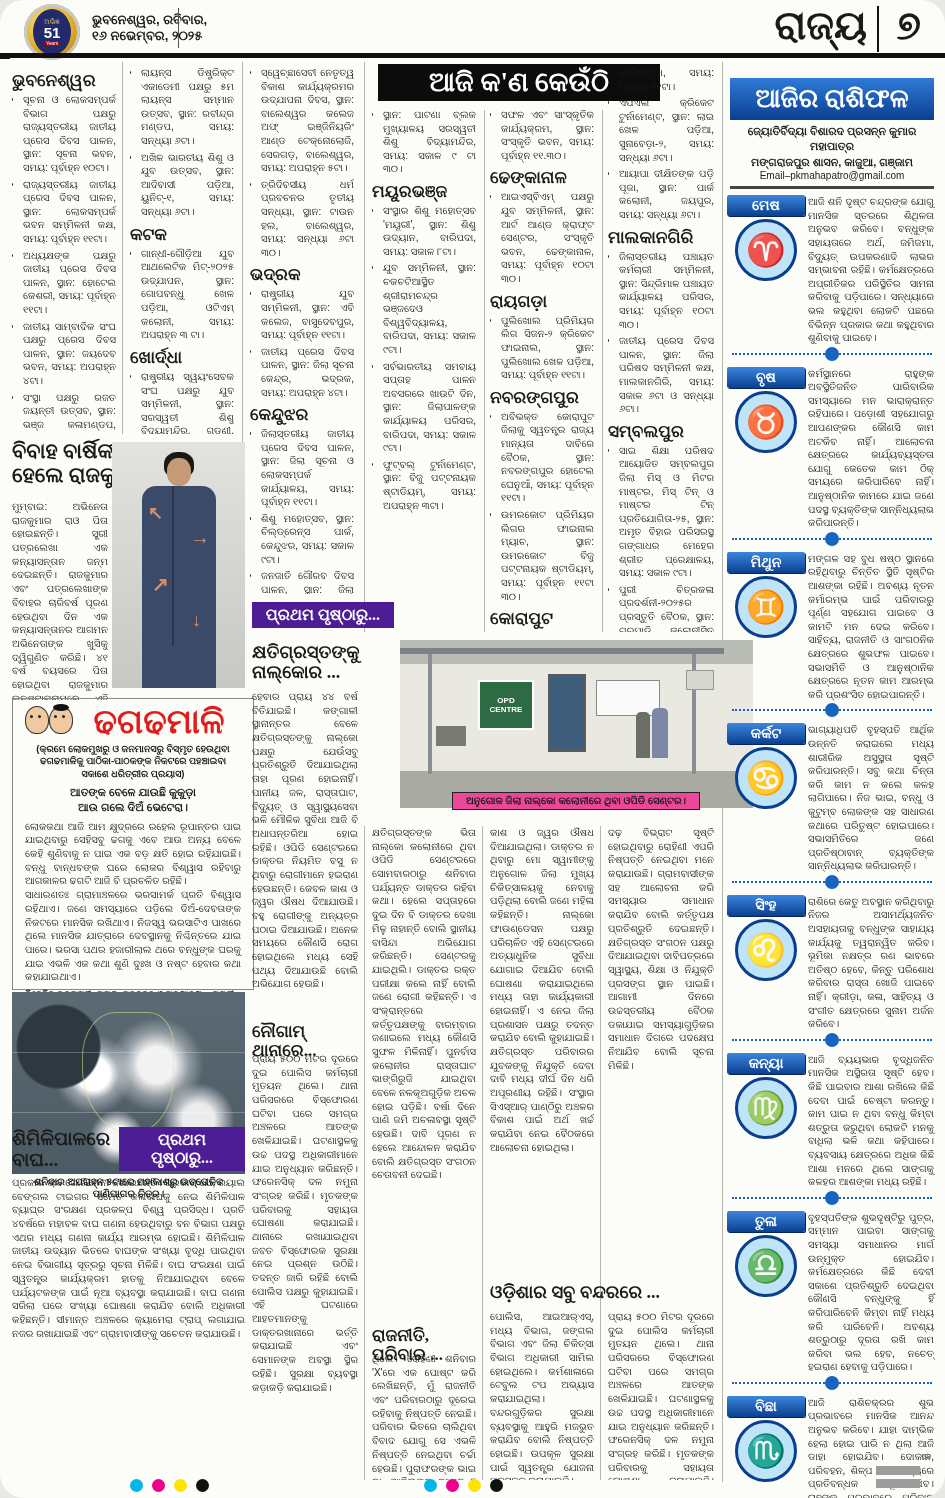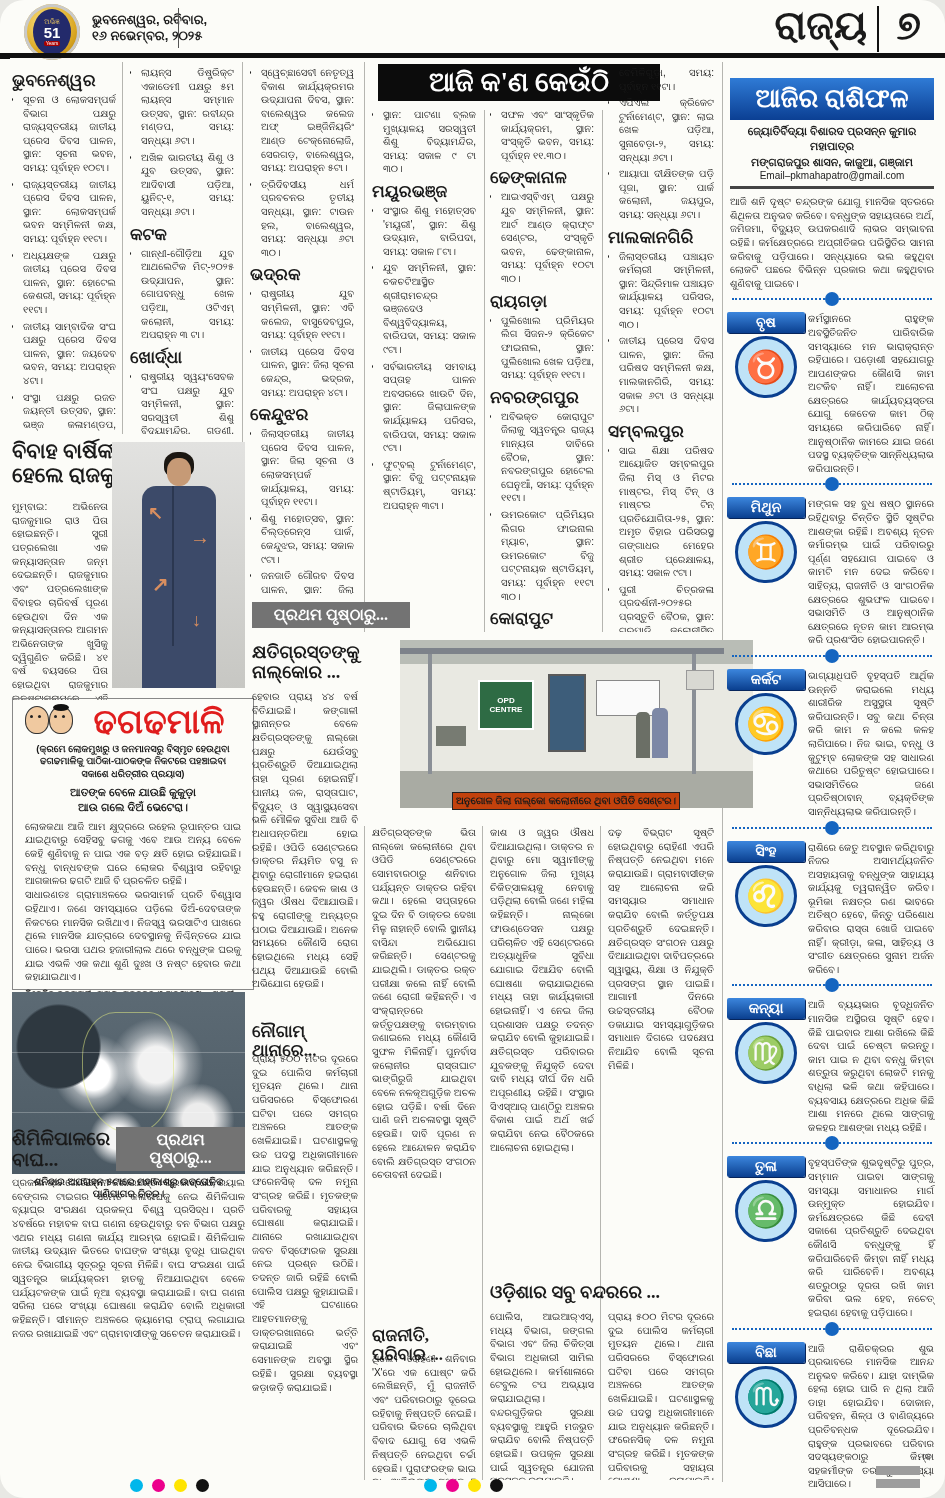--- a/index.html
+++ b/index.html
@@ -19,32 +19,32 @@
   
   .banner-black{background:#0c0c0c;color:#fff;font-weight:bold;text-align:center;font-family:"Liberation Serif",serif;}
   .lcol{font-size:10px;line-height:1.36;text-align:justify;}
   .city{font-weight:bold;font-size:17px;font-family:"Liberation Serif",serif;margin:3px 0 1px;}
   ul.items{margin:0 0 4px;padding-left:11px;}
   ul.items li{margin:0 0 3px;}
   .hairline-v{width:1px;background:#b5b5b0;}
   
   .headline{font-weight:bold;font-family:"Liberation Serif",serif;line-height:1.12;}
   .bodytxt{font-size:10px;line-height:1.37;text-align:justify;}
-  .fp-banner{background:#737373;color:#fff;font-weight:bold;font-size:16px;text-align:center;padding:4px 16px;font-family:"Liberation Serif",serif;}
+  .fp-banner{background:#4c1d95;color:#fff;font-weight:bold;font-size:16px;text-align:center;padding:4px 8px;font-family:"Liberation Serif",serif;}
   
   .dbox{border:1px solid #888;padding:6px 12px;}
   .dtitle{color:#e01d1d;font-size:34px;font-weight:bold;text-align:center;font-family:"Liberation Serif",serif;line-height:1;}
   .dsub{font-size:9.5px;font-weight:bold;text-align:center;line-height:1.3;margin-top:4px;}
   .dverse{font-size:11px;font-weight:bold;text-align:center;line-height:1.35;margin:5px 0;}
   .face{width:22px;height:26px;border-radius:50% 50% 45% 45%;background:#f0c9a0;border:1px solid #333;position:relative;display:inline-block;}
   .face:after{content:"";position:absolute;left:4px;top:8px;width:3px;height:3px;border-radius:50%;background:#222;box-shadow:8px 0 0 #222;}
   .face.hair:before{content:"";position:absolute;left:3px;top:-3px;width:16px;height:7px;border-radius:50%;background:#111;}
   
   .photo{overflow:hidden;}
-  .caption-box{background:#c2410c;border:1px solid #222;font-size:10px;font-weight:bold;text-align:center;padding:2px 0;}
+  .caption-box{background:#ec4899;border:1px solid #222;font-size:10px;font-weight:bold;text-align:center;padding:2px 10px;}
   .wx-caption{font-size:10px;font-weight:bold;text-align:center;}
   
   .h-banner{background:linear-gradient(#2f7bd6,#0b3f93);color:#fff;font-size:26px;font-weight:bold;text-align:center;padding:6px 0;font-family:"Liberation Serif",serif;}
   .h-byline{font-size:11px;font-weight:bold;text-align:center;line-height:1.4;margin-top:4px;}
   .h-email{font-size:10px;text-align:center;color:#222;}
   .h-rule{height:3px;background:#444;margin:5px 0 2px;}
   .sign{display:flex;gap:6px;align-items:flex-start;padding:4px 0 2px;}
   .sign-left{width:72px;flex:0 0 72px;display:flex;flex-direction:column;align-items:center;gap:3px;}
   .chip{width:78px;background:linear-gradient(#3c86dd,#0a3f8f);color:#fff;font-weight:bold;font-size:14px;text-align:center;padding:2px 0;border-radius:2px;box-shadow:1px 1px 0 #06255c;}
   .zicon{width:56px;height:56px;border-radius:50%;background:#bfe3f7;border:3px solid #0a3f8f;display:flex;align-items:center;justify-content:center;font-size:32px;color:#0b2f6b;}
@@ -274,20 +274,26 @@
   <div class="abs bodytxt" style="left:608px;top:1310px;width:106px;height:170px;overflow:hidden;">ପ୍ରାୟ ୫୦୦ ମିଟର ଦୂରରେ ଦୁଇ ପୋଲିସ କର୍ମଚାରୀ ମୁତୟନ ଥିଲେ। ଥାନା ପରିସରରେ ବିସ୍ଫୋରଣ ଘଟିବା ପରେ ସମଗ୍ର ଅଞ୍ଚଳରେ ଆତଙ୍କ ଖେଳିଯାଇଛି। ଘଟଣାସ୍ଥଳକୁ ଉଚ୍ଚ ପଦସ୍ଥ ଅଧିକାରୀମାନେ ଯାଇ ଅନୁଧ୍ୟାନ କରିଛନ୍ତି। ଫରେନସିକ୍ ଦଳ ନମୁନା ସଂଗ୍ରହ କରିଛି। ମୃତକଙ୍କ ପରିବାରକୁ ସହାୟତା ଘୋଷଣା କରାଯାଇଛି। ଥାନାରେ ରଖାଯାଇଥିବା ଜବତ ବିସ୍ଫୋରକ ସୁରକ୍ଷା ନେଇ ପ୍ରଶ୍ନ ଉଠିଛି। ତଦନ୍ତ ଜାରି ରହିଛି ବୋଲି ପୋଲିସ ପକ୍ଷରୁ କୁହାଯାଇଛି। ଏହି ଘଟଣାରେ ଆହତମାନଙ୍କୁ ଡାକ୍ତରଖାନାରେ ଭର୍ତ୍ତି କରାଯାଇଛି ଏବଂ ସେମାନଙ୍କ ଅବସ୍ଥା ସ୍ଥିର ରହିଛି। ସୁରକ୍ଷା ବ୍ୟବସ୍ଥା କଡ଼ାକଡ଼ି କରାଯାଇଛି।</div>
 
   <div class="abs" style="left:730px;top:78px;width:204px;">
     <div class="h-banner">ଆଜିର ରାଶିଫଳ</div>
     <div class="h-byline">ଜ୍ୟୋତିର୍ବିଦ୍ୟା ବିଶାରଦ ପ୍ରସନ୍ନ କୁମାର ମହାପାତ୍ର</div>
     <div class="h-byline" style="margin-top:0;">ମଙ୍ଗରାଜପୁର ଶାସନ, କାଜୁଆ, ଗଞ୍ଜାମ</div>
     <div class="h-email">Email–pkmahapatro@gmail.com</div>
     <div class="h-rule"></div>
 
     <div class="sign">
+      <div class="sign-left">
+        <div class="chip">ମେଷ</div>
+        <div class="zicon">
+            <span>♈</span>
+          </div>
+      </div>
       <p class="sign-text">ଆଜି ଶନି ଦୃଷ୍ଟ ଚନ୍ଦ୍ରଙ୍କ ଯୋଗୁ ମାନସିକ ସ୍ତରରେ ଶିଥିଳତା ଅନୁଭବ କରିବେ। ବନ୍ଧୁଙ୍କ ସହାୟତାରେ ଅର୍ଥ, ଜମିଜମା, ବିଦ୍ୟୁତ୍ ଉପକରଣାଦି ଲାଭର ସମ୍ଭାବନା ରହିଛି। କର୍ମକ୍ଷେତ୍ରରେ ଅପ୍ରୀତିକର ପରିସ୍ଥିତିର ସାମନା କରିବାକୁ ପଡ଼ିପାରେ। ସନ୍ଧ୍ୟାରେ ଭଲ କହୁଥିବା ଲୋକଟି ପଛରେ ବିଭିନ୍ନ ପ୍ରକାର କଥା କହୁଥିବାର ଶୁଣିବାକୁ ପାଇବେ।</p>
     </div>
     <div class="sep">
         <span class="sepdot"></span>
       </div>
 
     <div class="sign">
       <div class="sign-left">
         <div class="chip">ବୃଷ</div>
         <div class="zicon">

